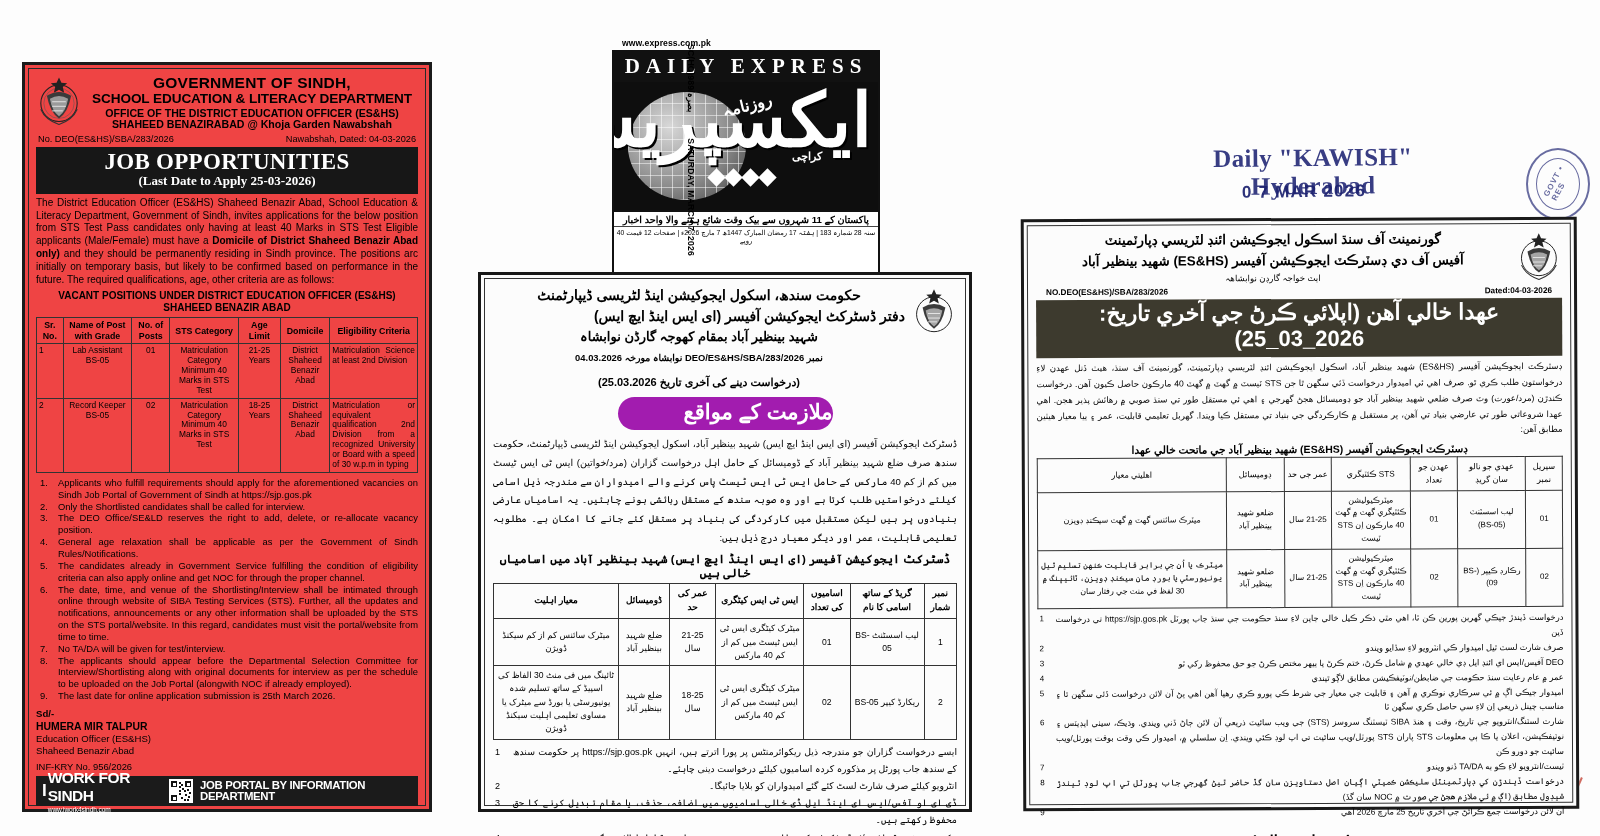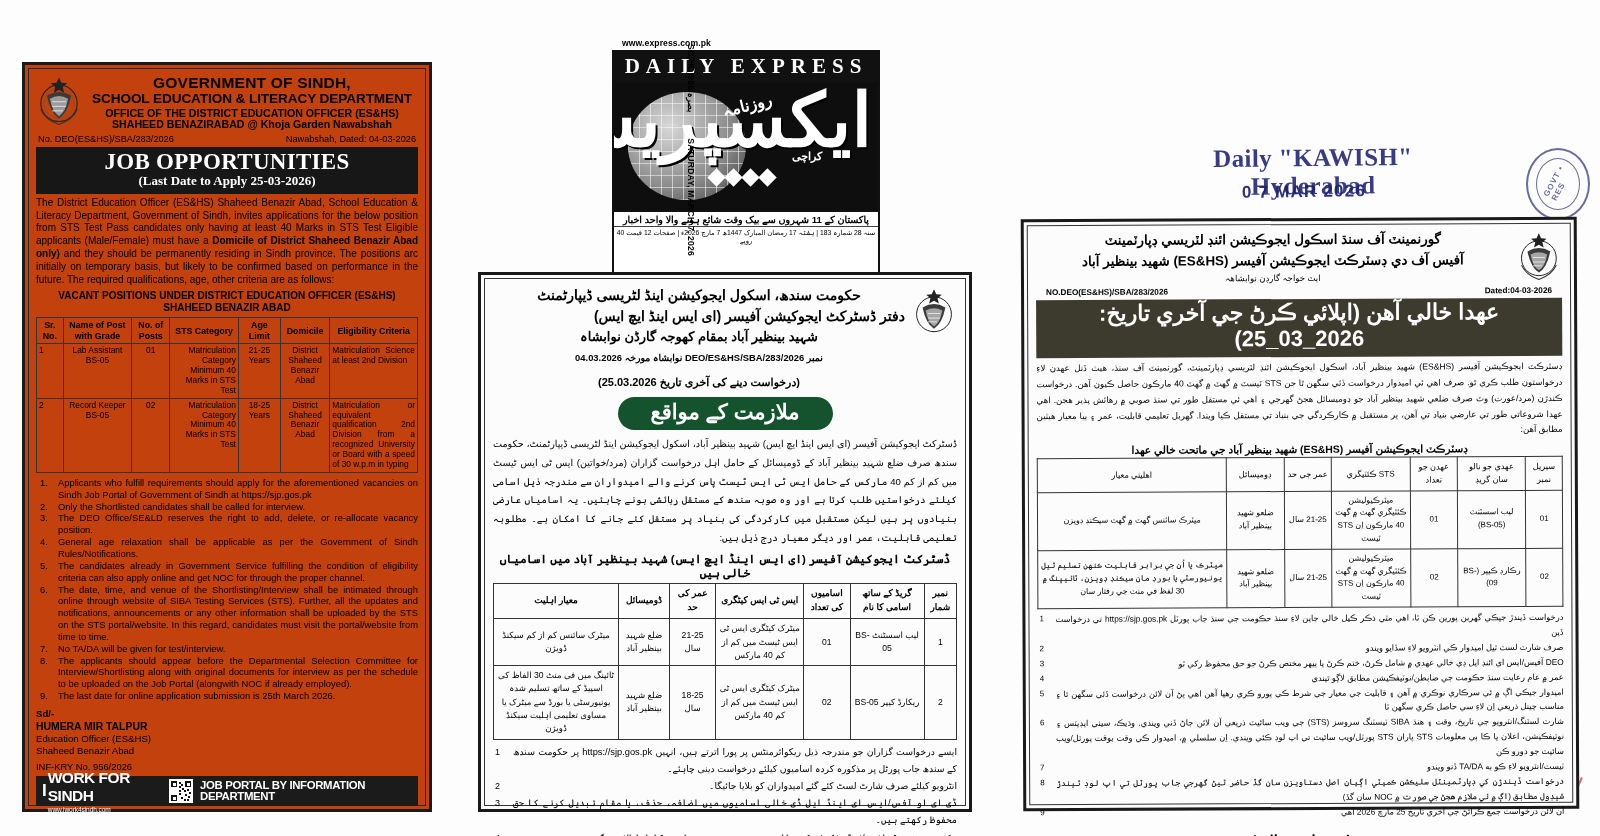--- a/index.html
+++ b/index.html
@@ -7,21 +7,21 @@
     width: 1600px; height: 836px;
     background: #ffffff;
     font-family: "Liberation Sans", sans-serif;
     overflow: hidden;
   }
   #canvas { position: relative; width: 1600px; height: 836px; background: #fdfdfd; }
 
   
   .ad1 {
     position: absolute; left: 22px; top: 62px; width: 410px; height: 750px;
-    background: #c2410c;
+    background: #ef4444;
     border: 3px solid #1b1b1b;
     padding: 3px;
   }
   .ad1-inner { border: 1px solid #2a2a2a; width: 100%; height: 100%; padding: 5px 7px; position: relative; }
 
   .a1-head { display: flex; align-items: flex-start; gap: 4px; }
   .emblem {
     width: 46px; height: 50px; flex: 0 0 46px; margin-top: 2px;
     position: relative;
   }
@@ -42,21 +42,21 @@
   .a1-para b { font-weight: bold; }
 
   .a1-vac { text-align: center; font-size: 10px; font-weight: bold; line-height: 1.2; margin: 4px 0 3px; }
 
   table.a1-tbl { width: 100%; border-collapse: collapse; font-size: 8.4px; }
   table.a1-tbl th, table.a1-tbl td { border: 1px solid #333; padding: 2px 2px; vertical-align: top; line-height: 1.18; }
   table.a1-tbl th { text-align: center; font-weight: bold; font-size: 8.8px; vertical-align: middle; }
   .c-sr { width: 7%; }
   .c-post { width: 18%; text-align: center; }
   .c-nop { width: 10%; text-align: center; }
-  .c-sts { width: 18%; text-align: right; }
+  .c-sts { width: 18%; text-align: center; }
   .c-age { width: 11%; text-align: center; }
   .c-dom { width: 13%; text-align: center; }
   .c-elig { width: 23%; text-align: justify; }
 
   ol.a1-list { margin: 4px 0 0 0; padding: 0; list-style: none; counter-reset: n; }
   ol.a1-list li {
     counter-increment: n; position: relative;
     padding-left: 22px; font-size: 9.4px; line-height: 1.26; text-align: justify; margin-bottom: 0px;
   }
   ol.a1-list li::before { content: counter(n) "."; position: absolute; left: 4px; top: 0; }
@@ -118,22 +118,22 @@
   }
   .ad2-inner { border: 1px solid #333; width: 100%; height: 100%; padding: 6px 8px; position: relative; }
   .a2-head { display: flex; gap: 6px; align-items: flex-start; }
   .a2-head-txt { flex: 1; text-align: center; direction: rtl; line-height: 1.5; }
   .a2-u1 { font-size: 14px; font-weight: bold; }
   .a2-u2 { font-size: 14px; font-weight: bold; text-align: right; }
   .a2-u3 { font-size: 13px; font-weight: bold; }
   .a2-ref { font-size: 9.4px; font-weight: bold; margin-top: 4px; }
   .a2-last { font-size: 11px; font-weight: bold; margin-top: 9px; }
   .a2-pill {
-    margin: 7px auto 5px; width: 215px; background: #14532d; color: #fff; border-radius: 18px;
-    text-align: center; font-size: 21px; font-weight: bold; padding: 3px 0 6px; direction: rtl;
+    margin: 7px auto 5px; width: 215px; background: #a21caf; color: #fff; border-radius: 18px;
+    text-align: right; font-size: 21px; font-weight: bold; padding: 3px 0 6px; direction: rtl;
   }
   .a2-para { font-size: 9.6px; line-height: 1.95; direction: rtl; text-align: justify; }
   .a2-sub { text-align: center; font-size: 11.5px; font-weight: bold; direction: rtl; margin: 5px 0 3px; }
 
   table.a2-tbl { width: 100%; border-collapse: collapse; font-size: 8.6px; direction: rtl; }
   table.a2-tbl th, table.a2-tbl td { border: 1px solid #333; padding: 3px 3px; text-align: center; vertical-align: middle; line-height: 1.55; }
   table.a2-tbl th { font-weight: bold; font-size: 9px; }
 
   ol.a2-list { margin: 4px 0 0; padding: 0; list-style: none; counter-reset: m; direction: rtl; }
   ol.a2-list li { counter-increment: m; position: relative; padding-right: 0; padding-left: 20px;

